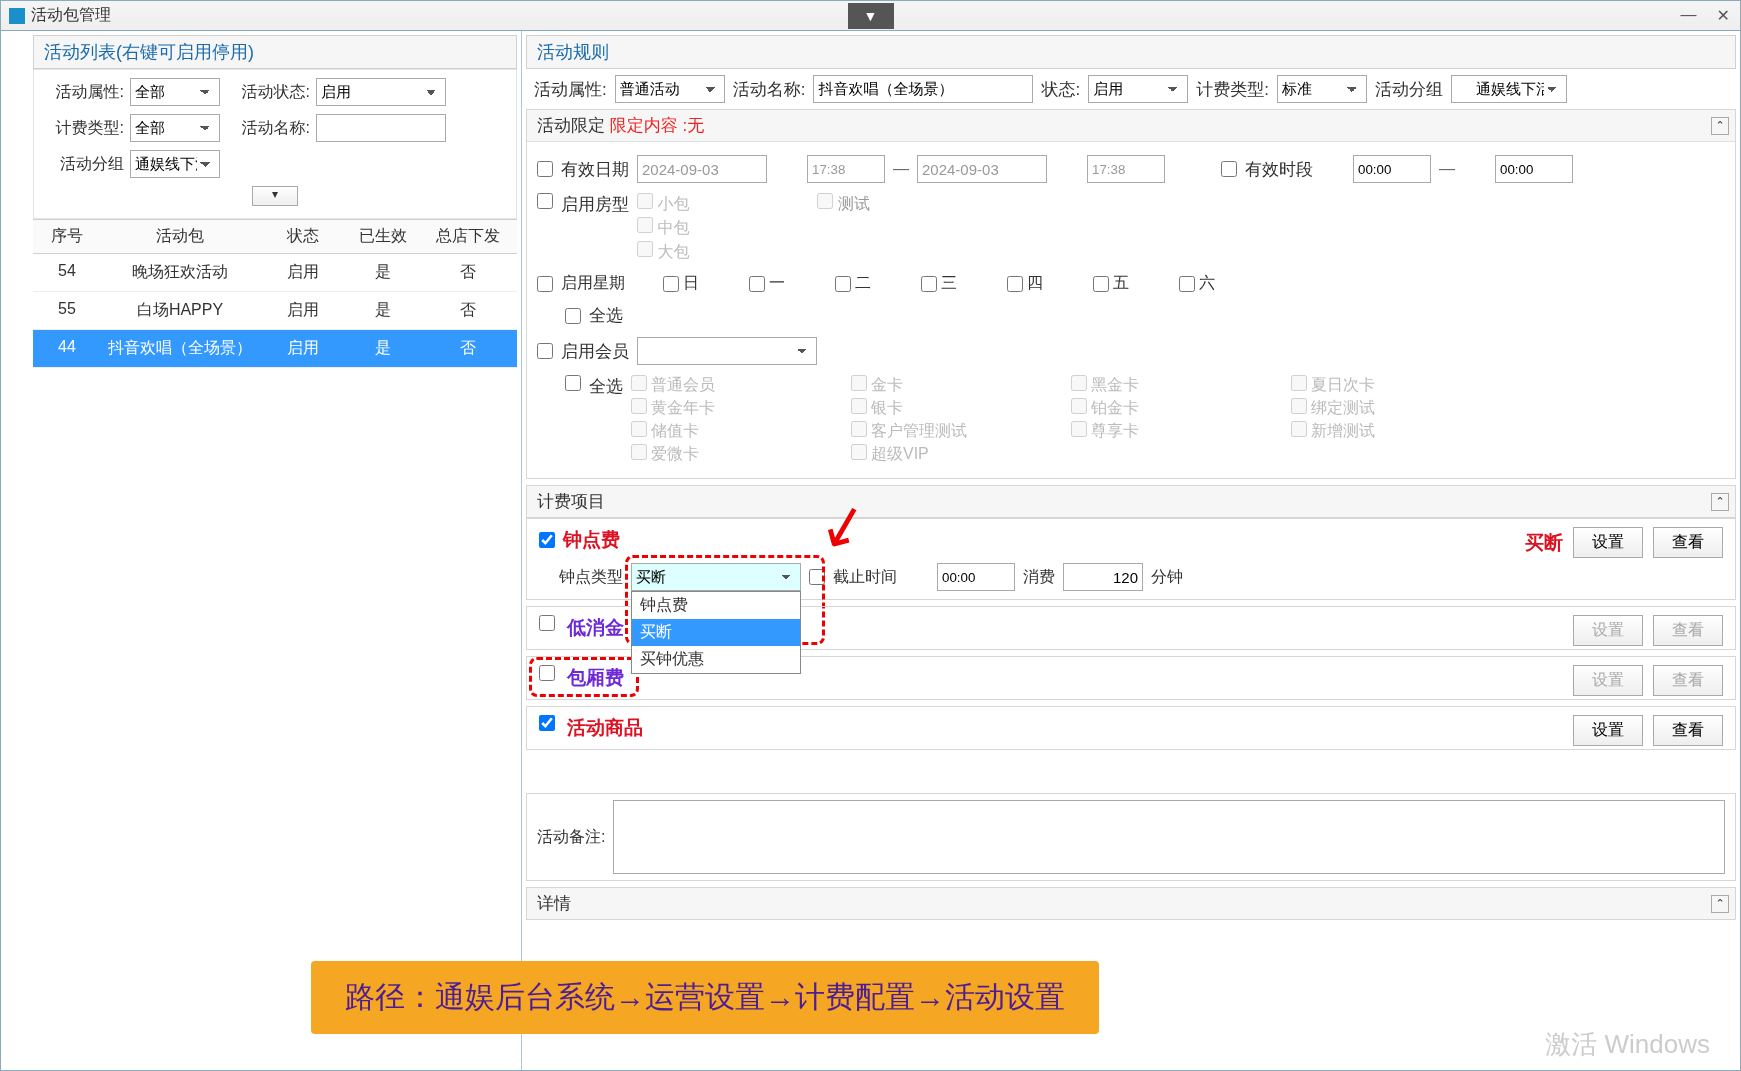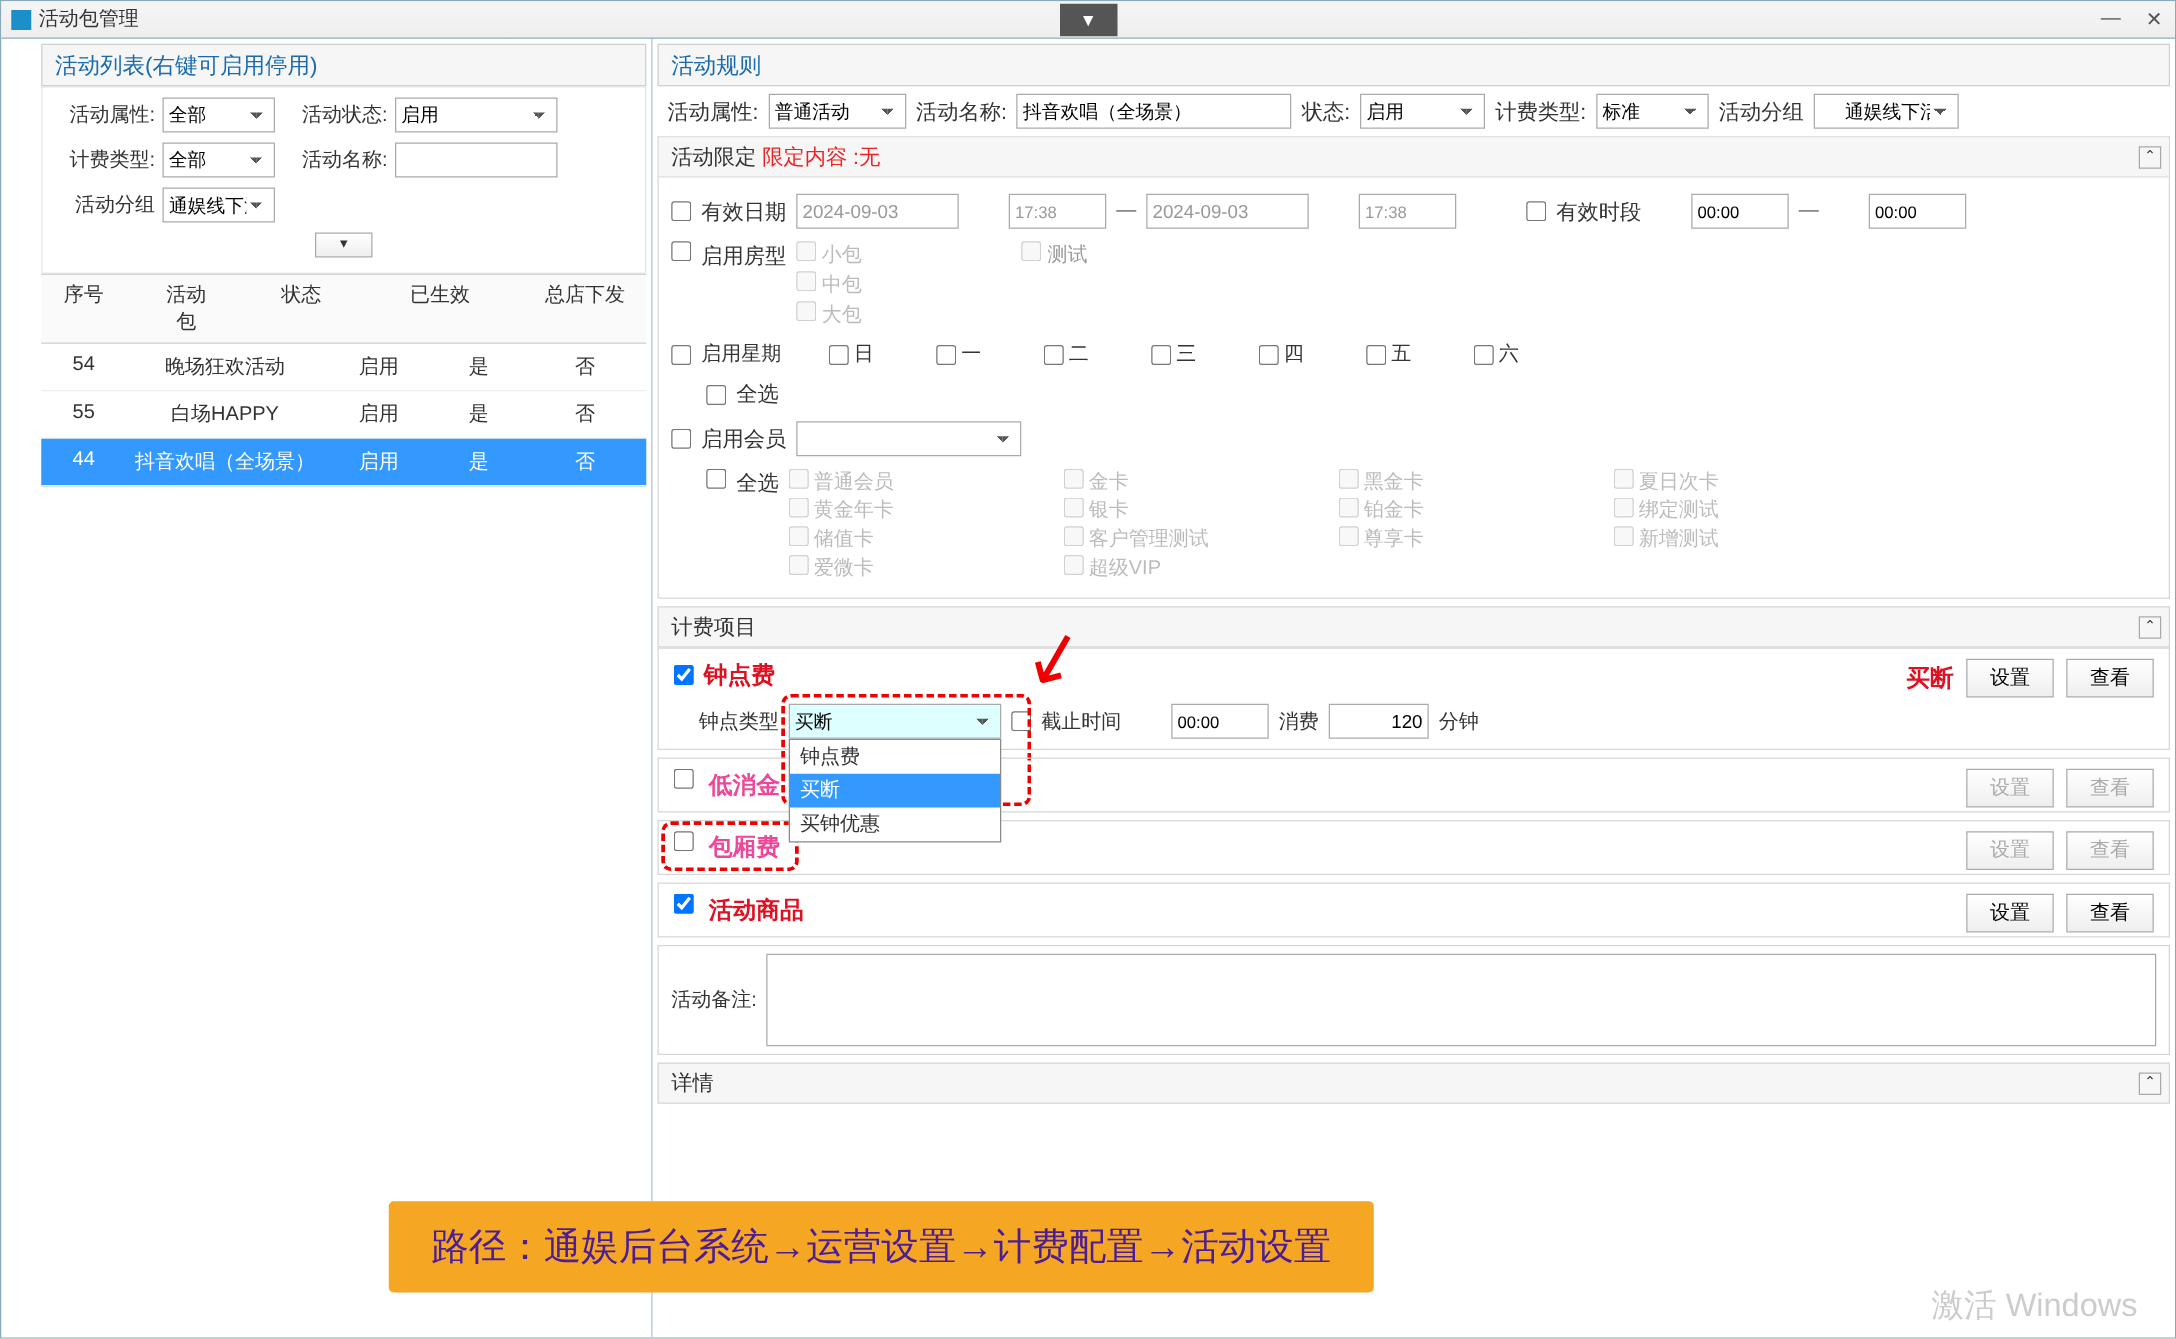--- a/index.html
+++ b/index.html
@@ -18,56 +18,56 @@
 
 .panel-header { background: #f6f6f6; border: 1px solid #d0d0d0; padding: 4px 10px; color: #1a6bad; font-size: 18px; }
 .filter-grid { padding: 8px 6px; border: 1px solid #e4e4e4; }
 .filter-row { display: flex; gap: 6px; margin-bottom: 8px; align-items: center; }
 .filter-row label { width: 84px; text-align: right; color: #333; font-size: 16px; }
 .combo, .txt { border: 1px solid #aaa; height: 28px; padding: 0 4px; font-size: 15px; background: #fff; }
 .combo { width: 90px; appearance: none; background-image: linear-gradient(45deg,transparent 50%,#555 50%),linear-gradient(135deg,#555 50%,transparent 50%); background-position: calc(100% - 14px) 11px, calc(100% - 9px) 11px; background-size: 5px 5px,5px 5px; background-repeat: no-repeat; padding-right: 22px; }
 .wide { width: 130px; }
 .more-btn { margin: 4px auto; width: 46px; height: 20px; border: 1px solid #aaa; background: linear-gradient(#fff,#eee); text-align: center; font-size: 12px; }
 
-.table-head { display: flex; border-top: 1px solid #d0d0d0; border-bottom: 1px solid #d0d0d0; background: #fafafa; padding: 6px 4px; font-size: 16px; gap: 31px; }
+.table-head { display: flex; border-top: 1px solid #d0d0d0; border-bottom: 1px solid #d0d0d0; background: #fafafa; padding: 6px 4px; font-size: 16px; }
 .th, .td { text-align: center; }
 .c-seq{width:60px} .c-name{flex:1} .c-stat{width:80px} .c-eff{width:80px} .c-down{width:90px}
 .table-body .row { display: flex; padding: 8px 4px; border-bottom: 1px solid #eee; font-size: 16px; }
 .row.selected { background: #3399ff; color: #fff; }
 
 .section { border: 1px solid #d6d6d6; margin-bottom: 6px; }
 .section-head { background: #f6f6f6; padding: 4px 10px; font-size: 17px; border-bottom: 1px solid #e0e0e0; display: flex; align-items: center; position: relative; }
 .section-head .collapse { position: absolute; right: 6px; border: 1px solid #aaa; width: 18px; height: 18px; font-size: 11px; text-align: center; line-height: 14px; }
 .section-body { padding: 8px 10px; }
 .form-row { display: flex; align-items: center; gap: 8px; padding: 5px 0; }
 .form-row > label { width: 84px; text-align: right; font-size: 17px; }
 .checkbox-row label { display: inline-flex; align-items: center; gap: 4px; margin-right: 30px; font-size: 16px; }
 input[type=checkbox]{ width:16px; height:16px; }
 .spin { width: 78px; border: 1px solid #aaa; height: 28px; padding: 0 4px; margin-left: 32px; }
 .dim { color: #999; }
 
 .fee-block { border: 1px solid #d6d6d6; padding: 8px 12px; margin-bottom: 6px; display: flex; align-items: flex-start; gap: 12px; flex-wrap: wrap; position: relative; }
 .fee-title { color: #d12; font-weight: bold; font-size: 19px; display: inline-flex; align-items: center; gap: 6px; }
-.fee-title.black { color: #ec4899; }
+.fee-title.black { color: #6d28d9; }
 .fee-actions { position: absolute; right: 12px; top: 8px; display: flex; gap: 10px; align-items: center; }
 .btn { border: 1px solid #aaa; background: linear-gradient(#fff,#eee); padding: 4px 18px; font-size: 16px; cursor: pointer; }
 .btn.disabled { color: #aaa; }
 .red-text { color: #d12; font-size: 19px; font-weight: bold; }
 
 .dropdown-open { position: absolute; left: 0; top: 28px; width: 170px; border: 1px solid #888; background: #fff; z-index: 50; }
 .dropdown-open div { padding: 3px 8px; font-size: 16px; }
 .dropdown-open div.hl { background: #3399ff; color: #fff; }
 
 .dashed-box { border: 3px dashed #e00; border-radius: 8px; position: absolute; pointer-events: none; }
 .big-arrow { position: absolute; color: #e00; font-size: 58px; transform: rotate(-15deg); pointer-events: none; }
 
 .path-banner { position: absolute; left: 310px; bottom: 36px; background: #f5a623; padding: 16px 34px; font-size: 30px; color: #4c1d95; border-radius: 4px; }
 
 .watermark { position: absolute; right: 30px; bottom: 8px; color: #ccc; font-size: 26px; }
-.note-row { display: flex; align-items: center; gap: 8px; padding: 6px 10px; border: 1px solid #d6d6d6; }
+.note-row { display: flex; align-items: center; gap: 8px; padding: 6px 10px; border: 1px solid #d6d6d6; margin-top: 37px; }
 .note-row input { flex: 1; height: 74px; border: 1px solid #aaa; }
 
 .top-filters { display: flex; gap: 8px; align-items: center; padding: 6px 8px; flex-wrap: wrap; }
 .top-filters label { font-size: 17px; }
 .limit-head { color: #333; }
 .limit-red { color: #e22; }
 .week-list, .room-list, .member-grid { display: inline-flex; gap: 20px; flex-wrap: wrap; }
 .room-list { flex-direction: column; gap: 2px; color: #bbb; }
 .member-grid { column-gap: 80px; row-gap: 2px; color: #bbb; width: 880px; }
 .member-grid span { width: 140px; display: inline-flex; gap: 4px; }

